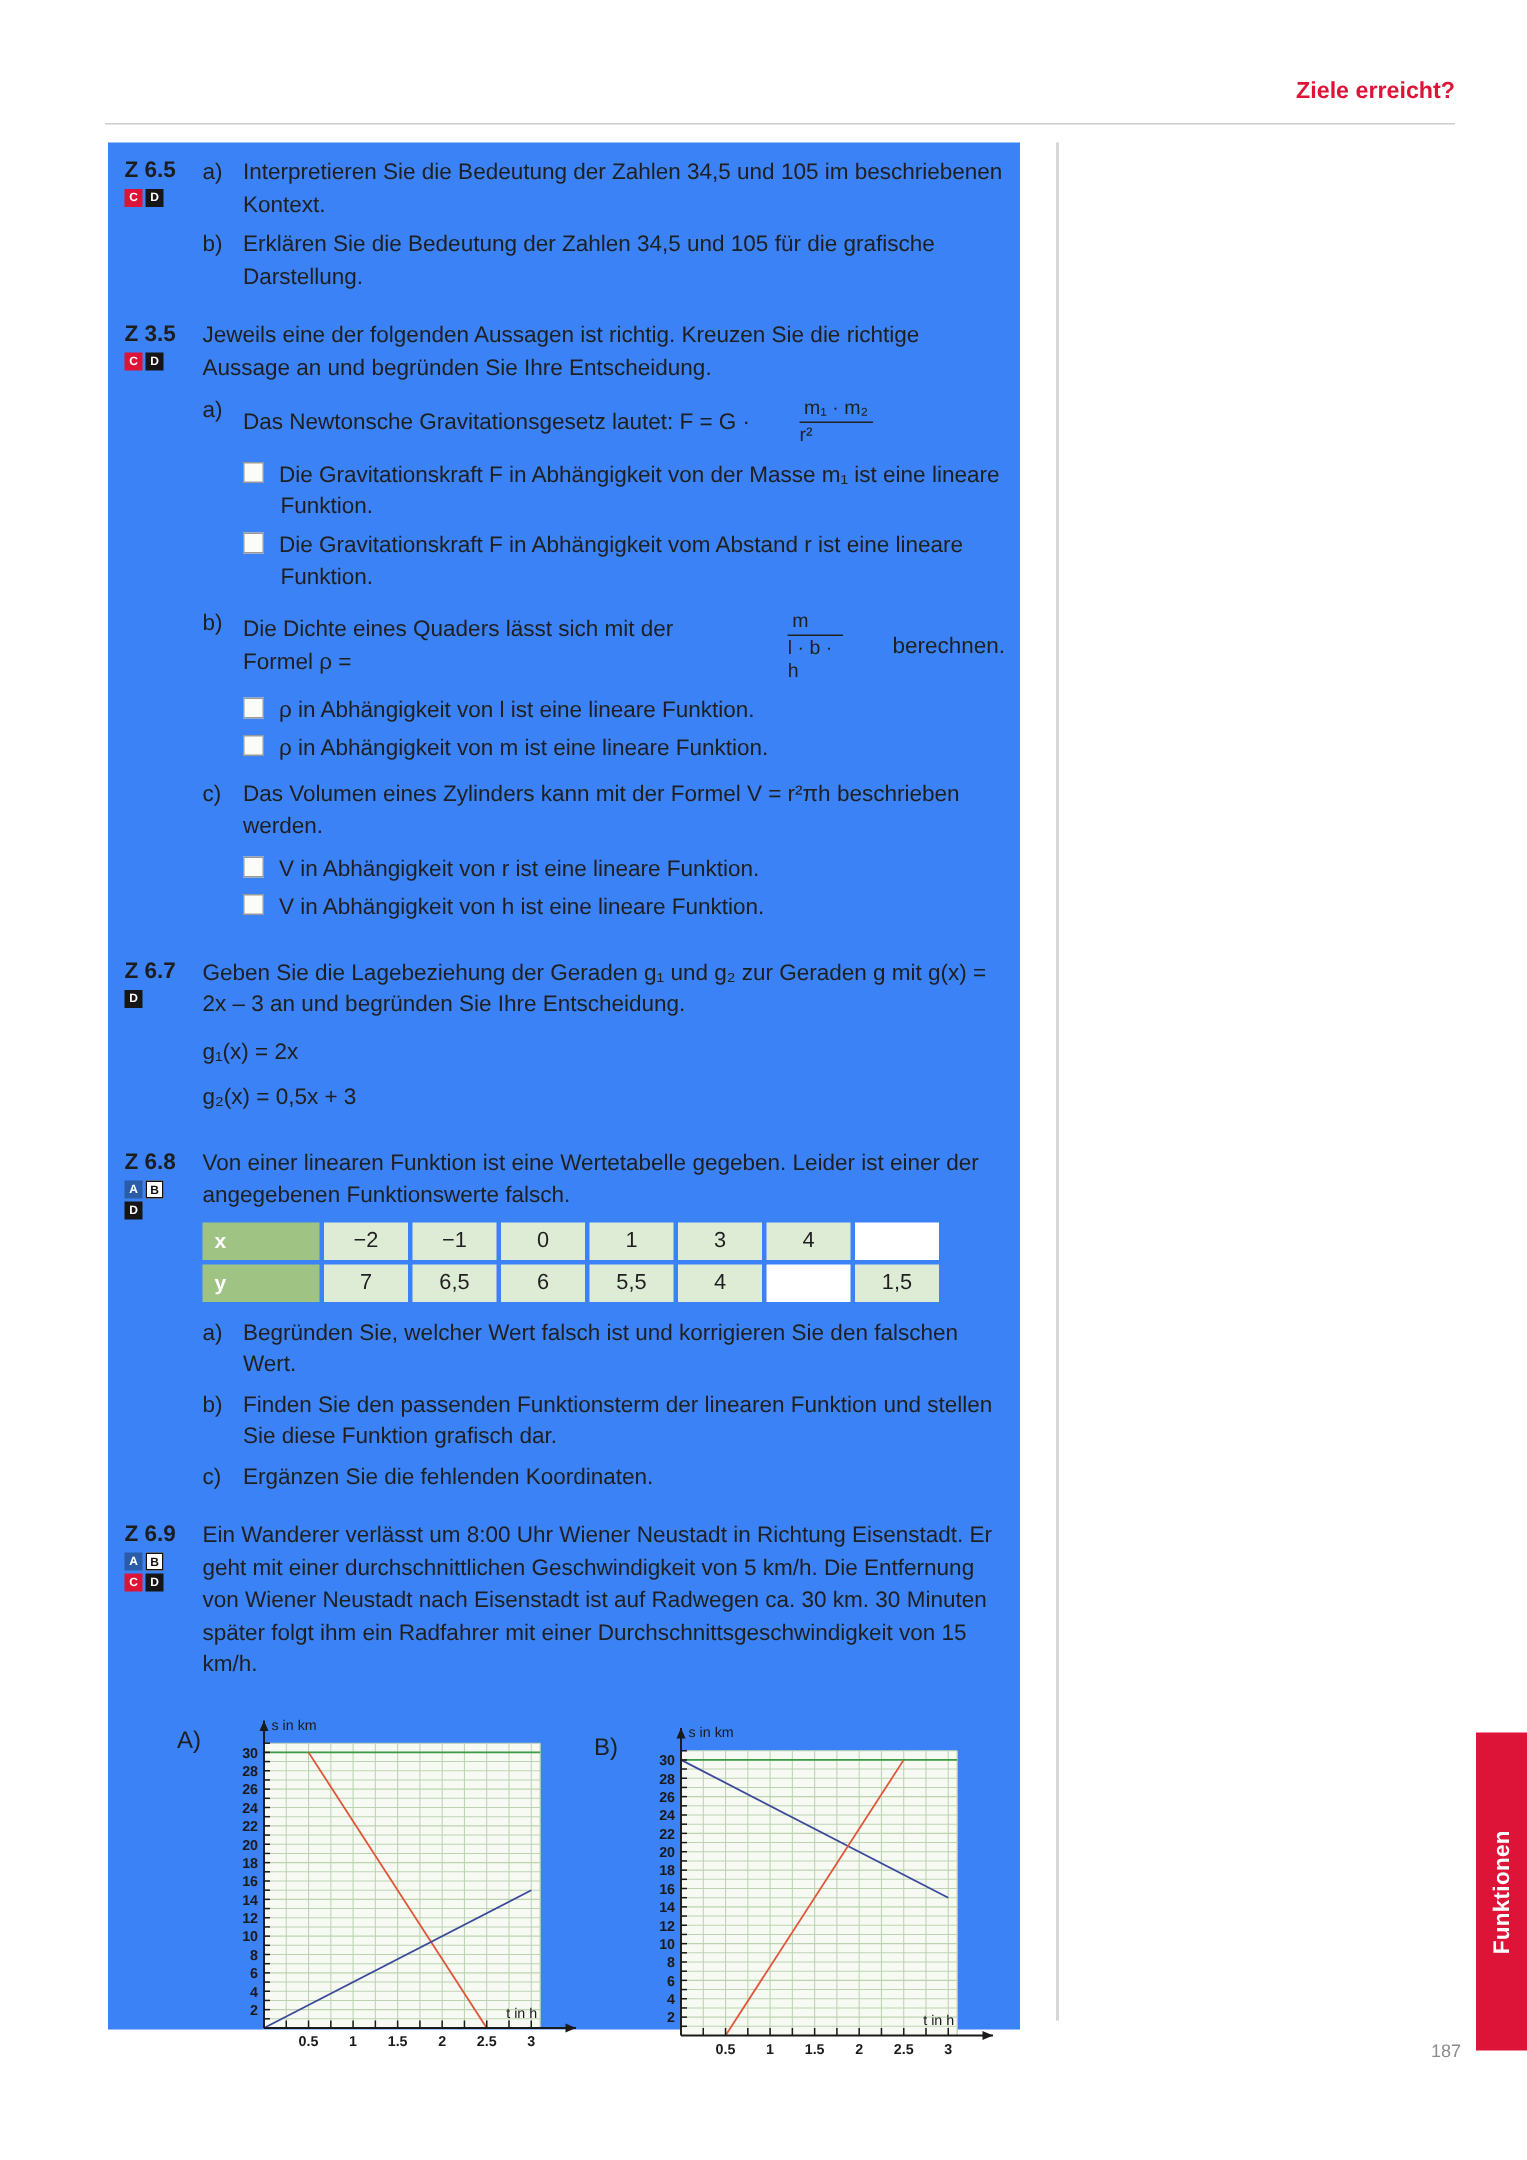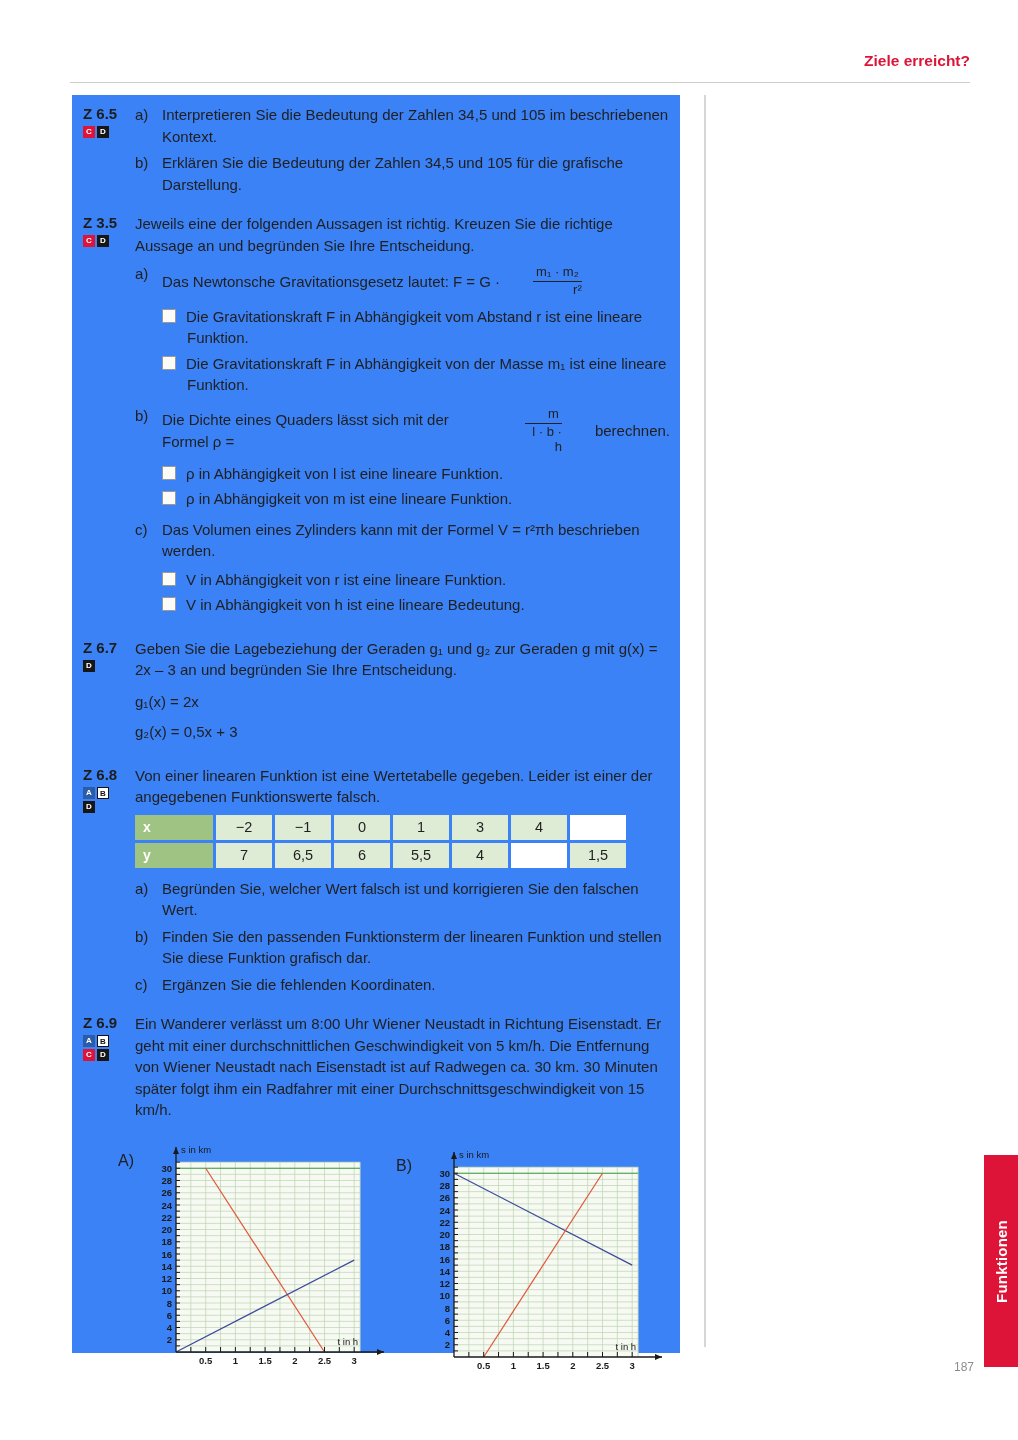--- a/index.html
+++ b/index.html
@@ -47,21 +47,21 @@
   .mk{width:27px;flex:none;}
   .itx{flex:1;}
   .cb-row{padding-left:25px;text-indent:-25px;margin:0 0 4px 0;}
   .cbx{
     display:inline-block;width:12px;height:12px;border:1px solid #999;
     background:#fbfbf8;margin-right:10px;vertical-align:-1px;text-indent:0;
   }
   .formula-line{margin:2px 0 8px 0;display:flex;align-items:center;gap:28px;}
   .formula-line .lead{margin-right:5px;}
   .formula-line .tail{margin-left:5px;text-align:center;}
-  .frac{display:inline-block;text-align:right;font-size:13px;line-height:1.15;vertical-align:middle;}
+  .frac{display:inline-block;text-align:left;font-size:13px;line-height:1.15;vertical-align:middle;}
   .frac .num{display:block;border-bottom:1px solid #222;padding:0 3px 1px 3px;}
   .frac .den{display:block;padding-top:1px;}
   .gline{margin:0 0 9px 0;}
 
   .wtable{
     display:grid;grid-template-columns:78px repeat(7,56px);gap:3px;
     margin:6px 0 10px 0;
   }
   .wtable .th{
     background:var(--table_header_green);color:#fff;font-weight:bold;
@@ -126,24 +126,24 @@
         <span class="mk">a)</span>
         <span class="itx">
           <span class="formula-line">
             <span class="lead">Das Newtonsche Gravitationsgesetz lautet: F = G ·</span>
             <span class="frac">
               <span class="num">m₁ · m₂</span>
               <span class="den">r²</span>
             </span>
           </span>
           <span class="cb-row" style="display:block">
+            <span class="cbx"></span><span>Die Gravitationskraft F in Abhängigkeit von der Masse m₁ ist eine lineare Funktion.</span>
+          </span>
+          <span class="cb-row" style="display:block">
             <span class="cbx"></span><span>Die Gravitationskraft F in Abhängigkeit vom Abstand r ist eine lineare Funktion.</span>
-          </span>
-          <span class="cb-row" style="display:block">
-            <span class="cbx"></span><span>Die Gravitationskraft F in Abhängigkeit von der Masse m₁ ist eine lineare Funktion.</span>
           </span>
         </span>
       </div>
 
       <div class="item">
         <span class="mk">b)</span>
         <span class="itx">
           <span class="formula-line">
             <span class="lead">Die Dichte eines Quaders lässt sich mit der Formel ρ =</span>
             <span class="frac">
@@ -162,21 +162,21 @@
       </div>
 
       <div class="item">
         <span class="mk">c)</span>
         <span class="itx">
           <span class="para" style="display:block">Das Volumen eines Zylinders kann mit der Formel V = r²πh beschrieben werden.</span>
           <span class="cb-row" style="display:block">
             <span class="cbx"></span><span>V in Abhängigkeit von r ist eine lineare Funktion.</span>
           </span>
           <span class="cb-row" style="display:block">
-            <span class="cbx"></span><span>V in Abhängigkeit von h ist eine lineare Bedeutung.</span>
+            <span class="cbx"></span><span>V in Abhängigkeit von h ist eine lineare Funktion.</span>
           </span>
         </span>
       </div>
     </div>
   </section>
 
   <section class="exercise">
     <div class="gut">
       <div class="znum">Z 6.7</div>
       <div class="badges">

